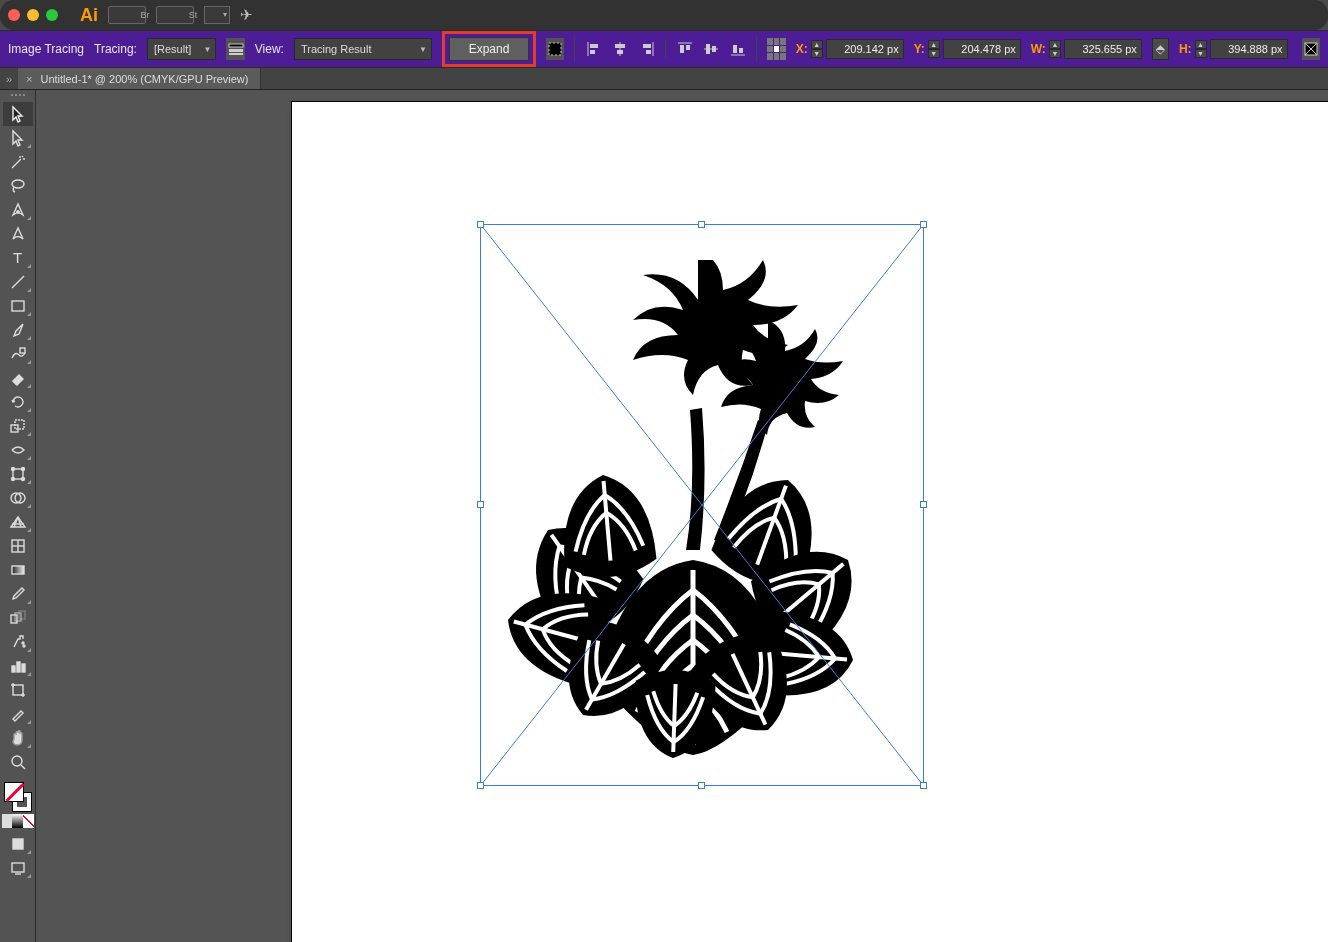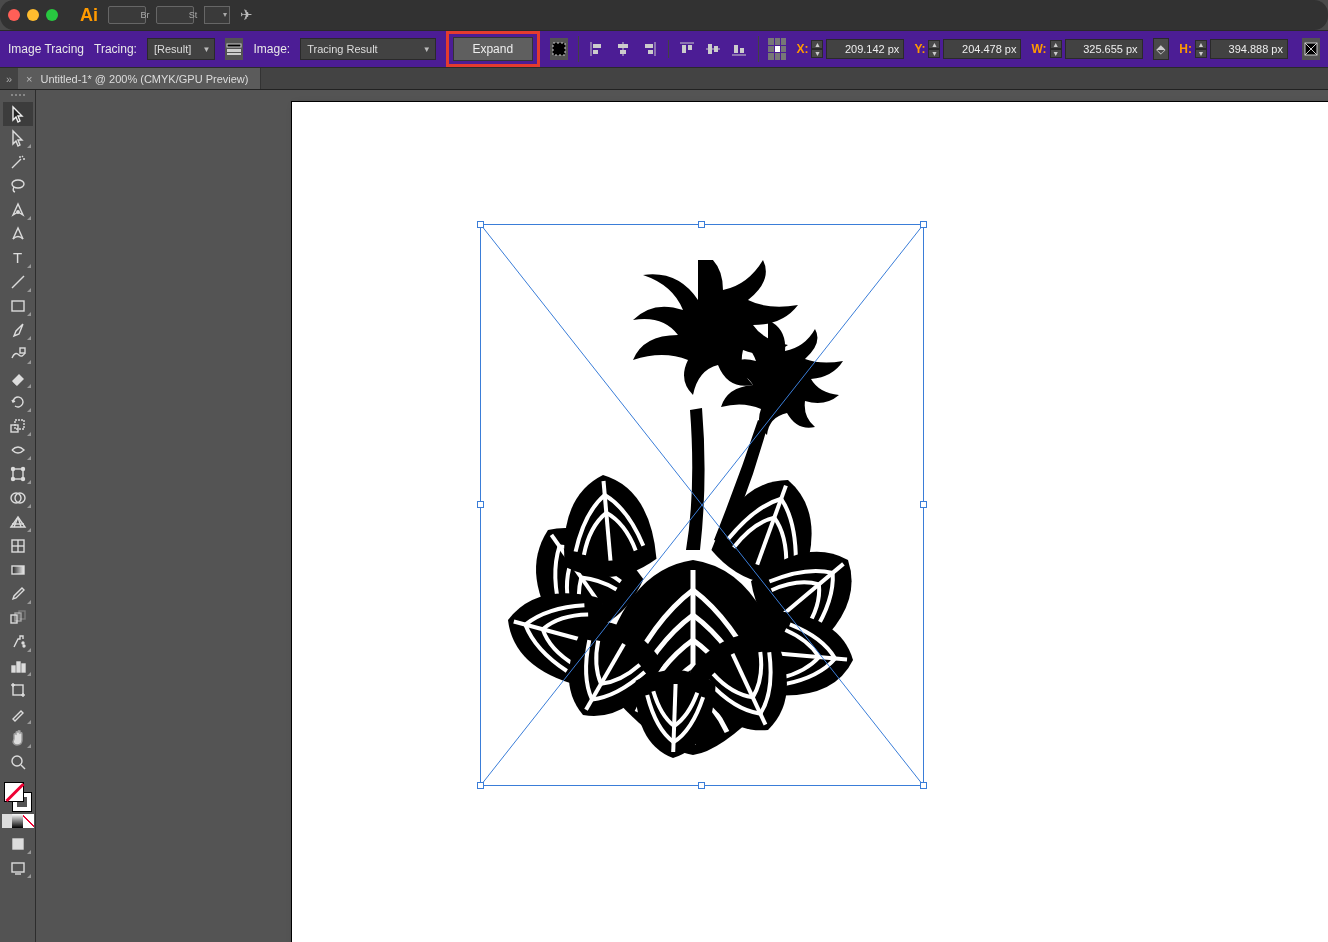--- a/index.html
+++ b/index.html
@@ -122,21 +122,21 @@
   <span class="ctrl-label">Image Tracing</span>
   <span class="ctrl-label">Tracing:</span>
   <div class="dd small">[Result]</div>
   <div class="ctrl-iconbtn">
     <svg width="16" height="14">
         <rect x="1" y="2" width="14" height="3"></rect>
         <rect x="1" y="7" width="14" height="3" fill="#ccc" stroke="none"></rect>
         <rect x="1" y="11" width="14" height="2" fill="#ccc" stroke="none"></rect>
       </svg>
   </div>
-  <span class="ctrl-label">Image:</span>
+  <span class="ctrl-label">View:</span>
   <div class="dd wide">Tracing Result</div>
 
   <div class="highlight-box">
     <div class="expand-btn">Expand</div>
   </div>
 
   <div class="ctrl-iconbtn">
     <svg width="16" height="16">
         <rect x="2" y="2" width="12" height="12" stroke-dasharray="2 2"></rect>
       </svg>

